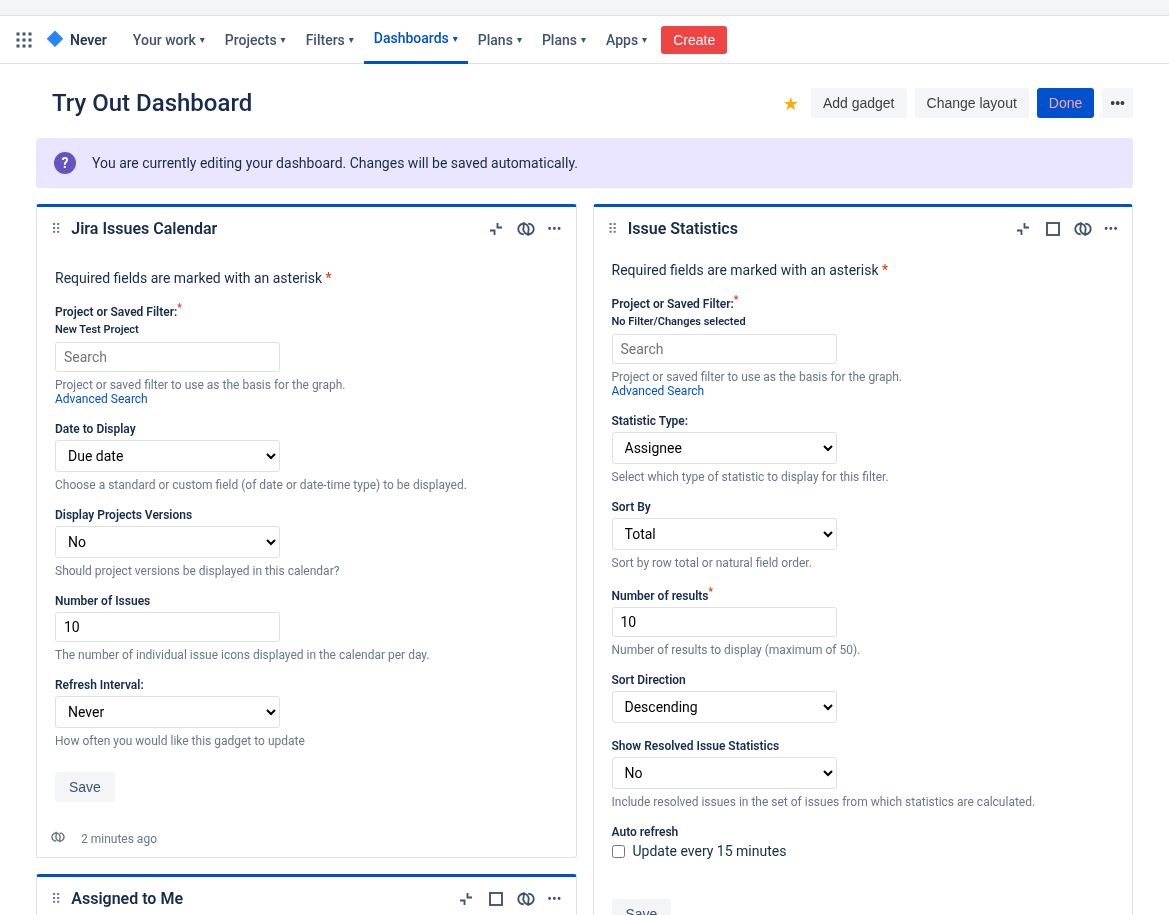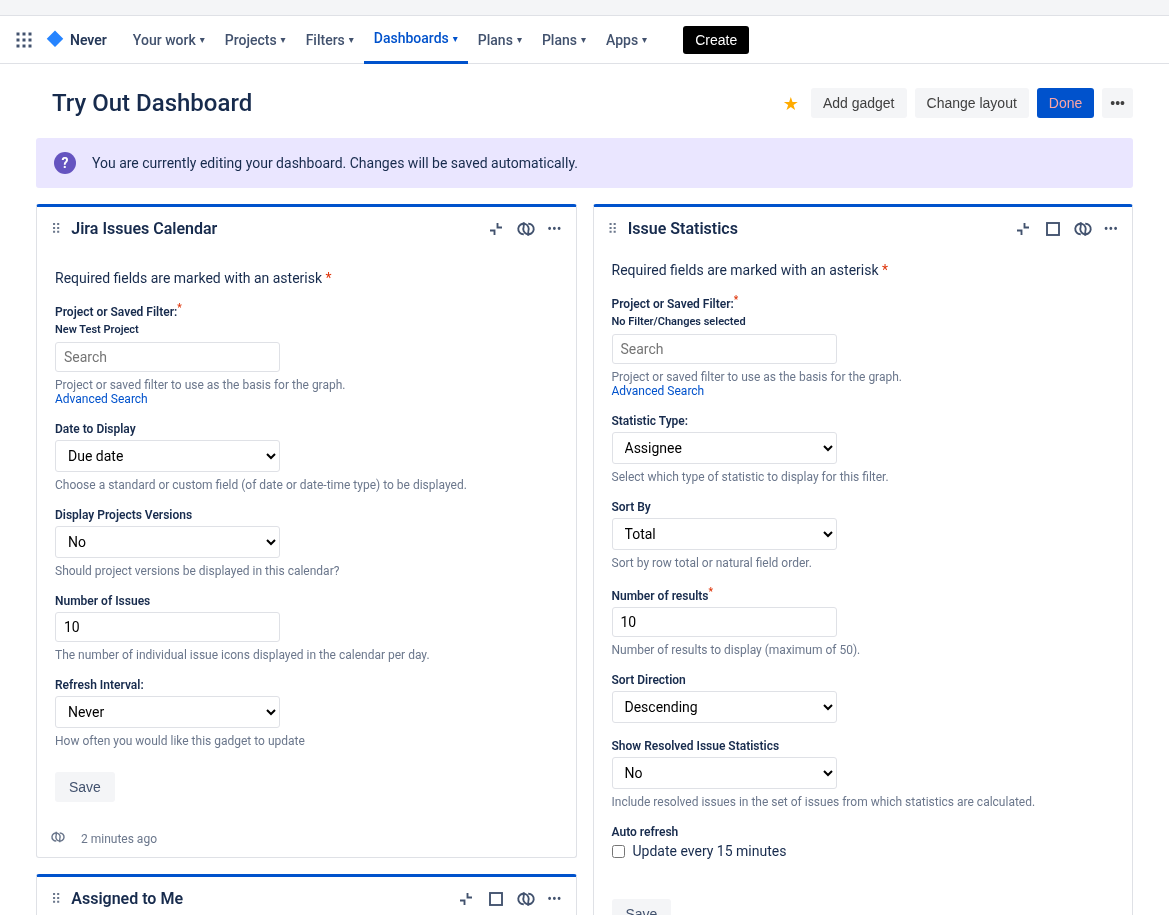--- a/index.html
+++ b/index.html
@@ -10,21 +10,21 @@
 
 
 .navbar { display: flex; align-items: center; height: 48px; padding: 0 12px; border-bottom: 1px solid #DFE1E6; gap: 4px; }
 .app-switcher { width: 24px; height: 24px; display: flex; align-items: center; justify-content: center; margin-right: 4px; cursor: pointer; }
 .app-switcher svg { width: 18px; height: 18px; }
 .jira-logo { display: flex; align-items: center; gap: 4px; margin-right: 12px; font-weight: 600; color: #253858; cursor: pointer; }
 .jira-logo svg { width: 22px; height: 22px; }
 .nav-item { display: flex; align-items: center; gap: 4px; padding: 0 10px; height: 48px; cursor: pointer; color: #42526E; font-weight: 500; font-size: 14px; }
 .nav-item.active { color: #0052CC; border-bottom: 3px solid #0052CC; }
 .nav-item .chev { font-size: 10px; }
-.create-btn { background: #000000; color: #fff; border: none; padding: 6px 12px; border-radius: 3px; font-weight: 500; font-size: 14px; cursor: pointer; margin-left: 22px; }
+.create-btn { background: #ef4444; color: #fff; border: none; padding: 6px 12px; border-radius: 3px; font-weight: 500; font-size: 14px; cursor: pointer; margin-left: 0; }
 
 
 .page-header { display: flex; align-items: center; justify-content: space-between; padding: 24px 36px 12px 36px; margin-left: 16px; }
 .page-title { font-size: 24px; font-weight: 500; color: #172B4D; }
 .header-actions { display: flex; align-items: center; gap: 8px; }
 .star-icon { color: #FFAB00; font-size: 18px; margin-right: 4px; }
 .btn { background: #F4F5F7; border: none; padding: 7px 12px; border-radius: 3px; font-size: 14px; color: #404040; font-weight: 500; cursor: pointer; }
 .btn.primary { background: #0052CC; color: #fca5a5; }
 .btn.icon-only { padding: 7px 8px; }
 

